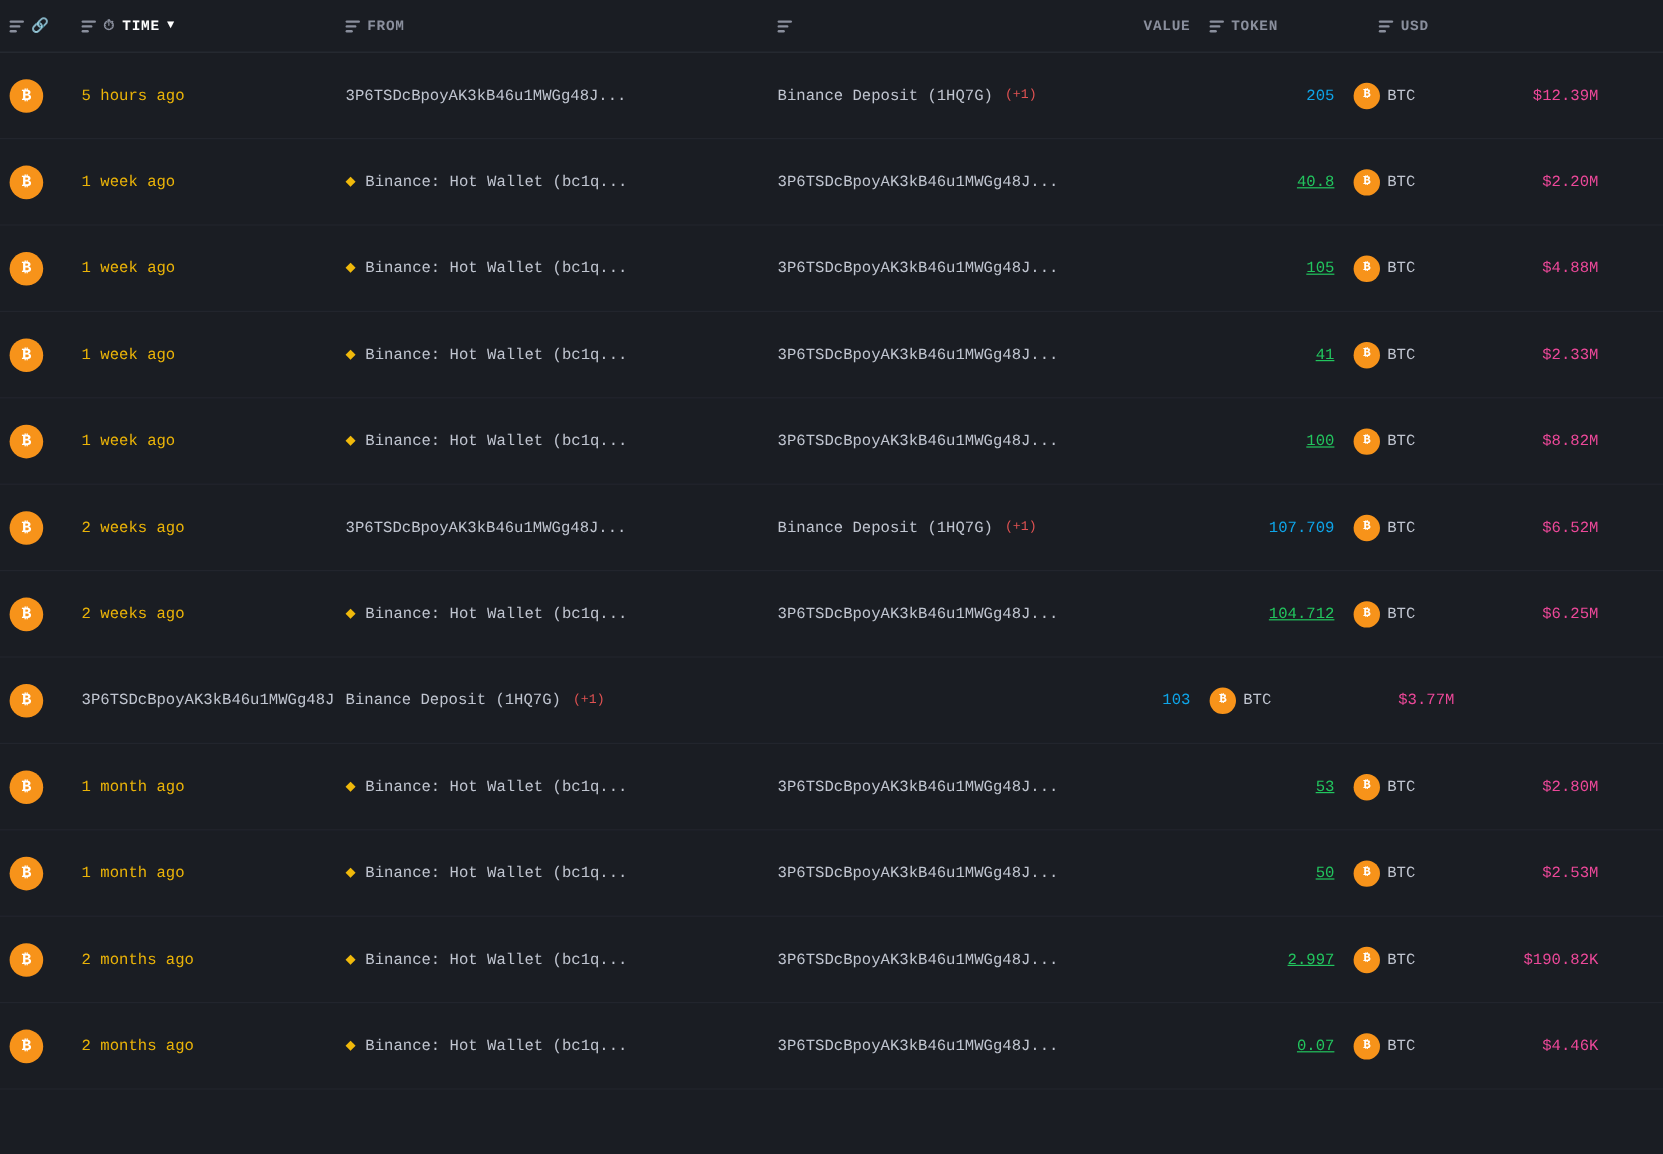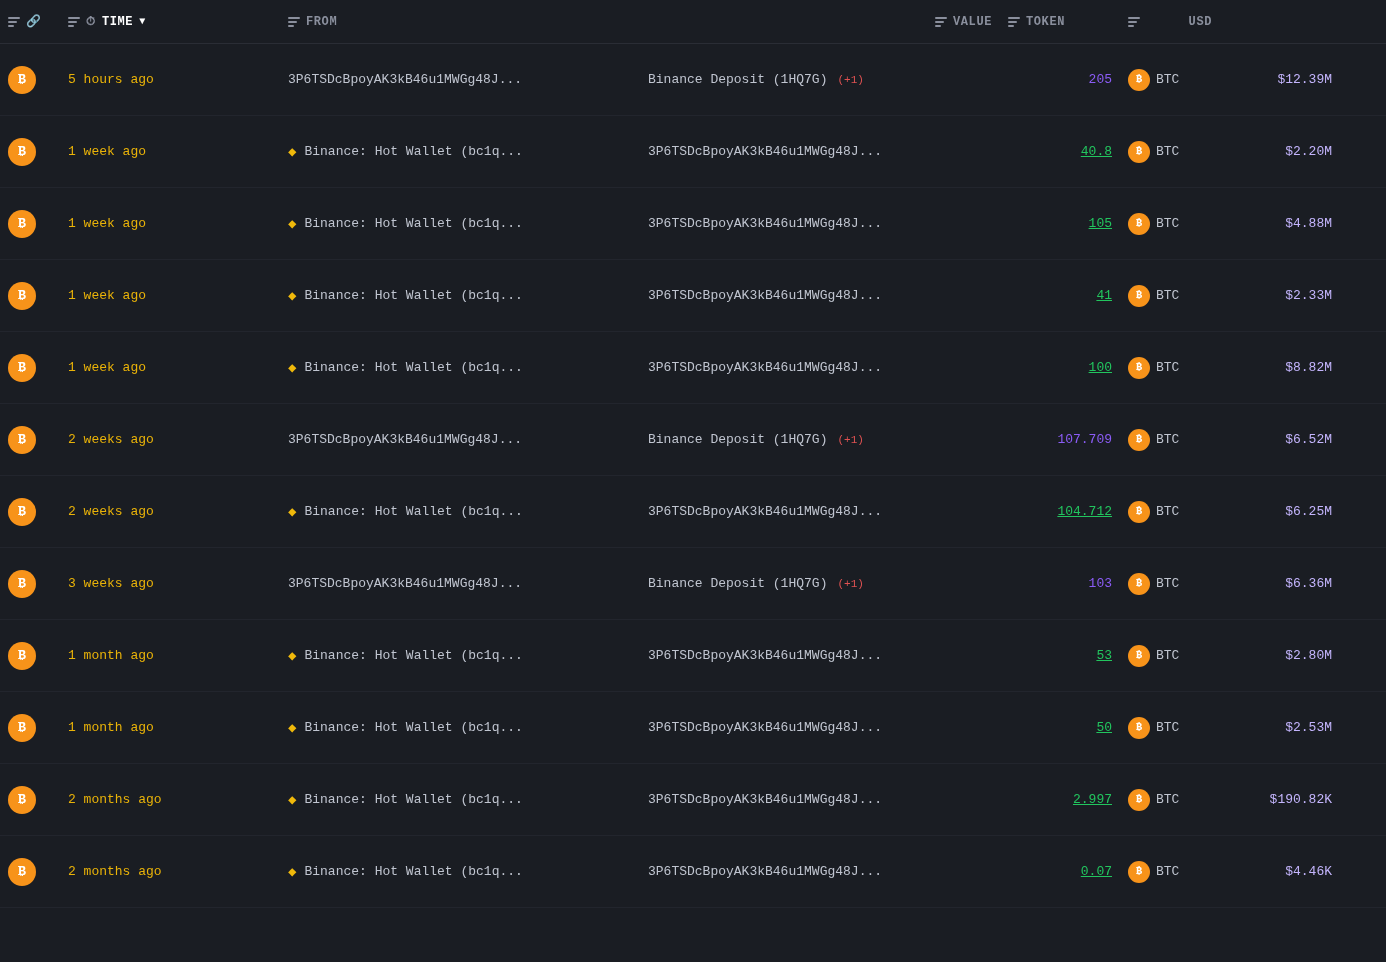--- a/index.html
+++ b/index.html
@@ -102,39 +102,39 @@
       overflow: hidden;
       text-overflow: ellipsis;
     }
 
     .value-cell {
       justify-content: flex-end;
       font-size: 13px;
     }
 
     .value-red {
-      color: #8b5cf6;
+      color: #0ea5e9;
     }
 
     .value-green {
       color: #22c55e;
       text-decoration: underline;
     }
 
     .token-cell {
       display: flex;
       align-items: center;
       gap: 6px;
       color: #c0c5d0;
       font-size: 13px;
     }
 
     .usd-cell {
       justify-content: flex-end;
-      color: #c4b5fd;
+      color: #ec4899;
       font-size: 13px;
     }
 
     .binance-diamond {
       color: #f0b90b;
       font-size: 14px;
     }
 
     .binance-plus {
       color: #e05252;
@@ -182,37 +182,37 @@
       <span style="font-size:10px;">▼</span>
     </div>
     <div class="header-cell">
       <div class="filter-lines">
         <div class="filter-line"></div>
         <div class="filter-line"></div>
         <div class="filter-line"></div>
       </div>
       <span>FROM</span>
     </div>
-    <div class="header-cell" style="justify-content:flex-end;">
+    <div class="header-cell" style="justify-content:space-between;">
       <div class="filter-lines">
         <div class="filter-line"></div>
         <div class="filter-line"></div>
         <div class="filter-line"></div>
       </div>
       <span>VALUE</span>
     </div>
     <div class="header-cell">
       <div class="filter-lines">
         <div class="filter-line"></div>
         <div class="filter-line"></div>
         <div class="filter-line"></div>
       </div>
       <span>TOKEN</span>
     </div>
-    <div class="header-cell" style="justify-content:space-between;">
+    <div class="header-cell" style="justify-content:center;">
       <div class="filter-lines">
         <div class="filter-line"></div>
         <div class="filter-line"></div>
         <div class="filter-line"></div>
       </div>
       <span>USD</span>
     </div>
   </div>
 
   <div id="table-body">
@@ -360,36 +360,35 @@
         <div class="cell token-cell">
           <div class="btc-icon" style="width:22px;height:22px;font-size:10px;">₿</div>
           <span>BTC</span>
         </div>
         <div class="cell usd-cell">$6.25M</div>
       </div>
       <div class="table-row">
         <div class="cell">
           <div class="btc-icon">₿</div>
         </div>
-        <div class="cell time-cell">3 weeks ago</div>
         <div class="cell from-cell">
           <span>3P6TSDcBpoyAK3kB46u1MWGg48J...</span>
         </div>
         <div class="cell to-cell">
           <span>Binance Deposit (1HQ7G)</span>
           <span class="binance-plus">(+1)</span>
         </div>
         <div class="cell value-cell">
           <span class="value-red">103</span>
         </div>
         <div class="cell token-cell">
           <div class="btc-icon" style="width:22px;height:22px;font-size:10px;">₿</div>
           <span>BTC</span>
         </div>
-        <div class="cell usd-cell">$6.36M</div>
+        <div class="cell usd-cell">$3.77M</div>
       </div>
       <div class="table-row">
         <div class="cell">
           <div class="btc-icon">₿</div>
         </div>
         <div class="cell time-cell">1 month ago</div>
         <div class="cell from-cell">
           <span class="binance-diamond">◆</span>
           <span>Binance: Hot Wallet (bc1q...</span>
         </div>

